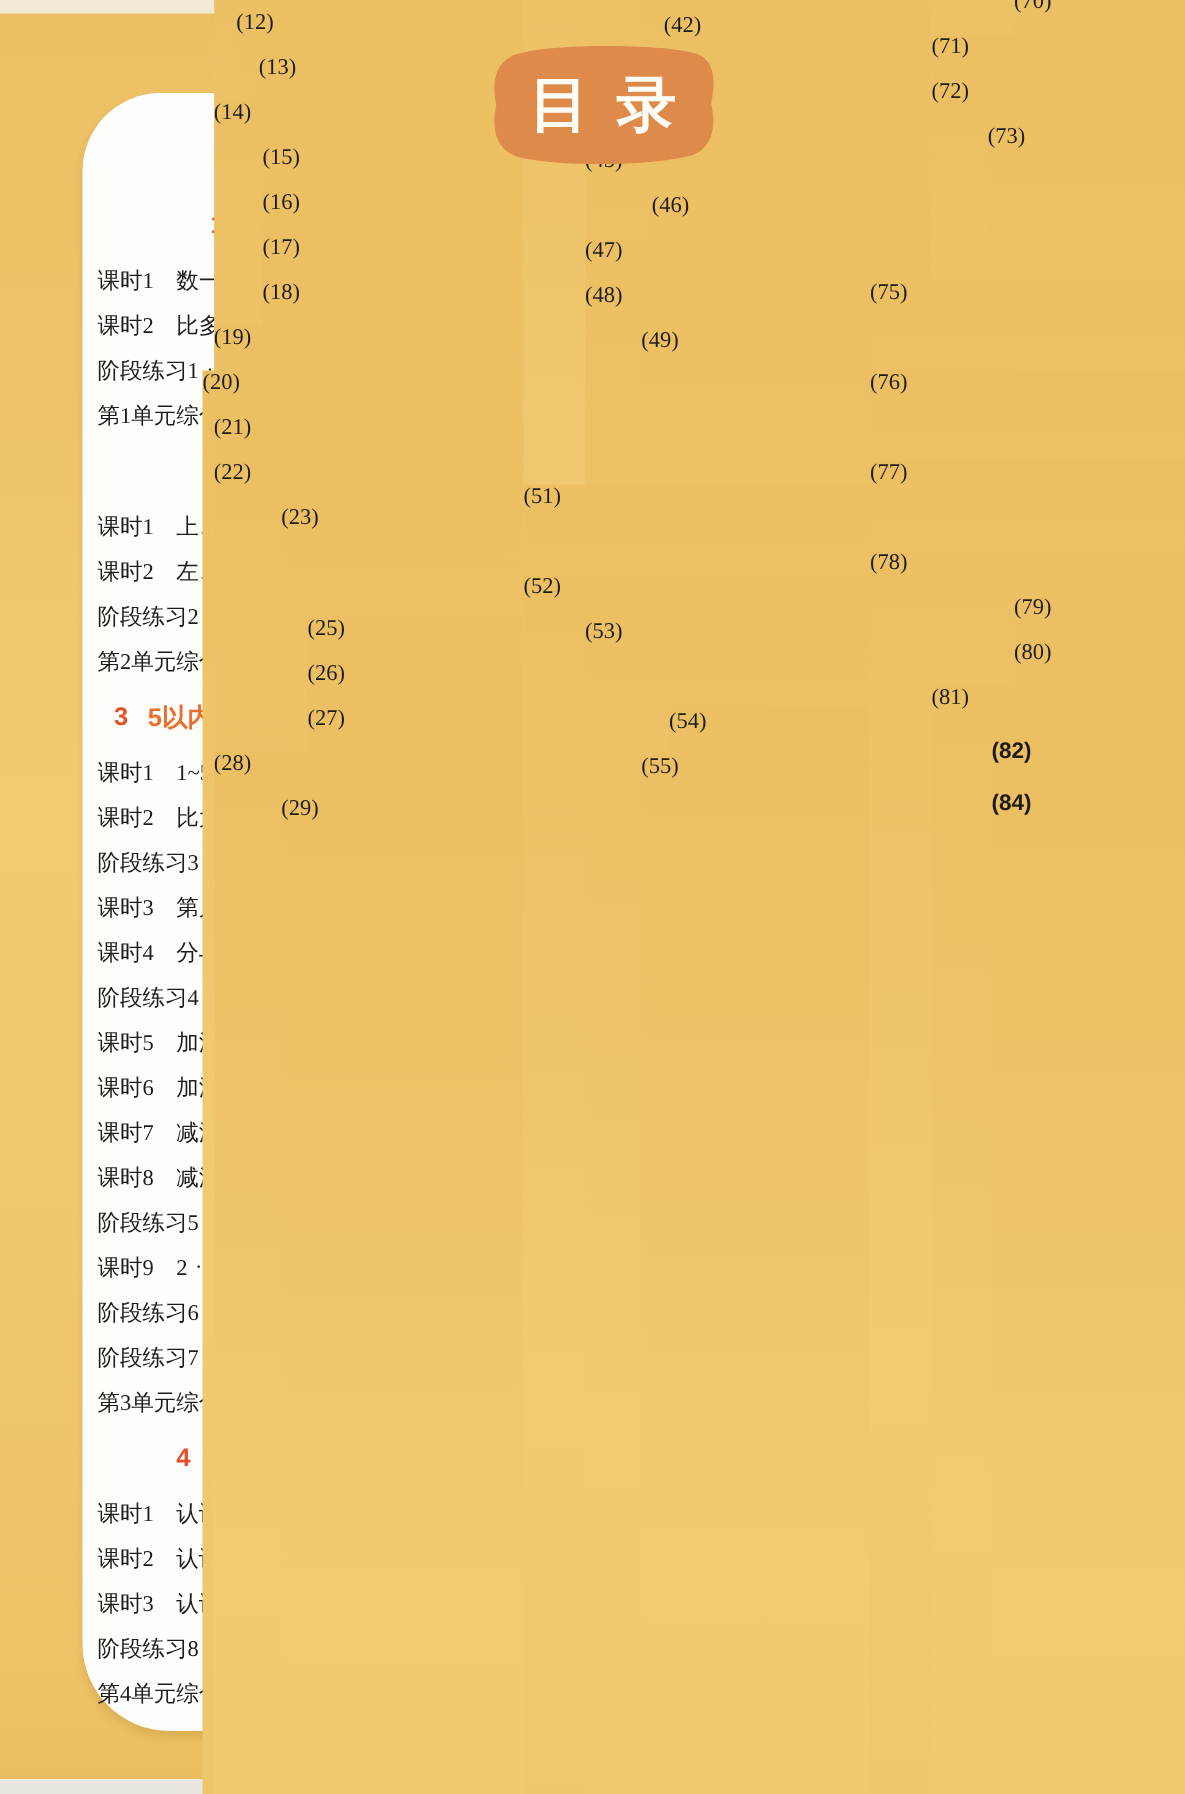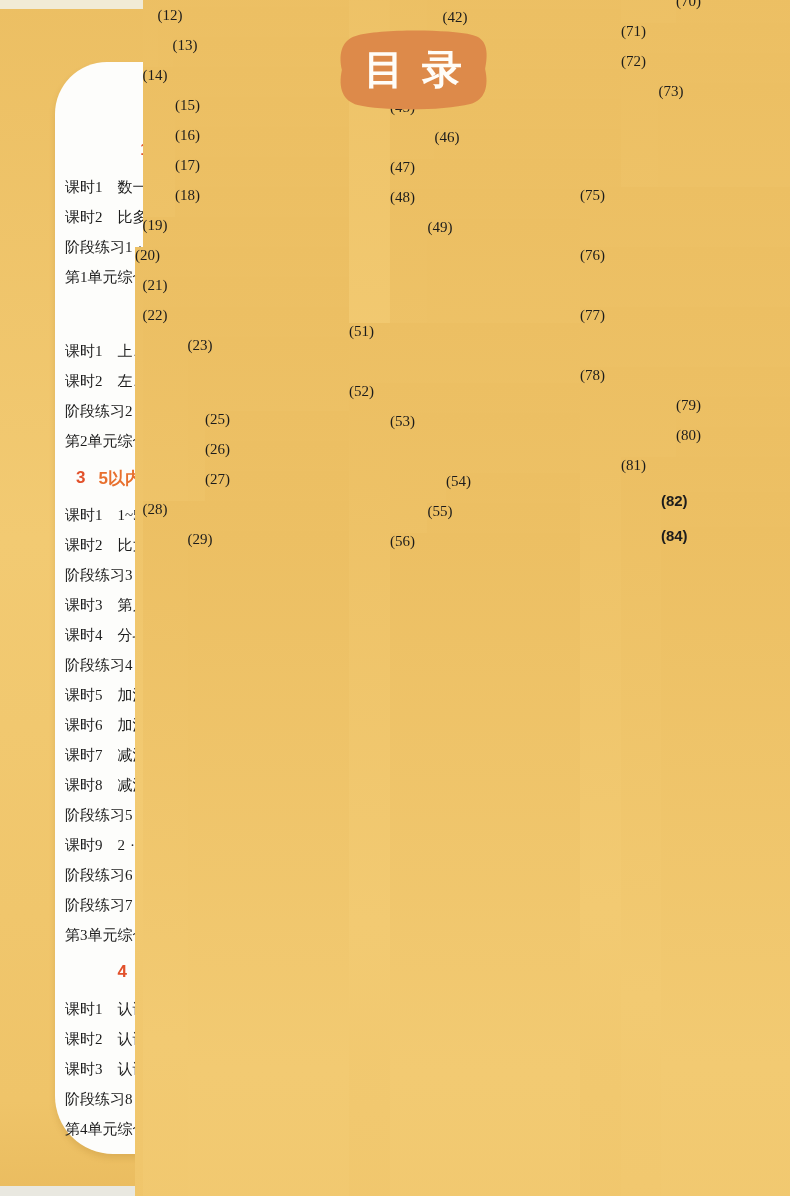--- a/index.html
+++ b/index.html
@@ -14,21 +14,21 @@
   .strip-bottom { position:absolute; bottom:0; left:0; right:0; height:10px; background:#e9e8e0; }
 
   .card {
     position:absolute; left:55px; right:30px; top:62px; bottom:42px;
     background:#fdfdfb; border-radius:52px 52px 58px 58px;
     box-shadow:0 4px 6px rgba(150,100,20,.18);
     padding:66px 4px 0 8px;
   }
 
   .badge {
-    position:absolute; top:26px; left:334px; width:158px; height:86px; z-index:3;
+    position:absolute; top:26px; left:323px; width:158px; height:86px; z-index:3;
   }
   .badge svg { position:absolute; inset:0; width:100%; height:100%; }
   .badge .badge-text {
     position:absolute; inset:0; display:flex; align-items:center; justify-content:center;
     color:#fffdf8; font-size:40px; font-weight:bold; font-family:"Liberation Serif",serif;
     letter-spacing:18px; text-indent:18px;
   }
 
   .toc-columns { display:flex; height:100%; }
   .toc-col { width:33.33%; padding:0 5px 0 2px; }
@@ -448,27 +448,20 @@
               <span class="page">(54)</span>
             </div>
           </div>
           <div class="entry">
             <div class="line">
               <span class="label">课时4　解决问题</span>
               <span class="lead"></span>
               <span class="page">(55)</span>
             </div>
           </div>
-          <div class="entry">
-            <div class="line">
-              <span class="label">阶段练习18</span>
-              <span class="lead"></span>
-              <span class="page">(56)</span>
-            </div>
-          </div>
         </div>
         <div class="toc-col">
           <div class="entry">
             <div class="line">
               <span class="label">第6单元综合练习</span>
               <span class="lead"></span>
               <span class="page">(57)</span>
             </div>
           </div>
           <div class="sec-h"><span class="sec-num">7</span><span class="sec-title">认识钟表</span></div>

